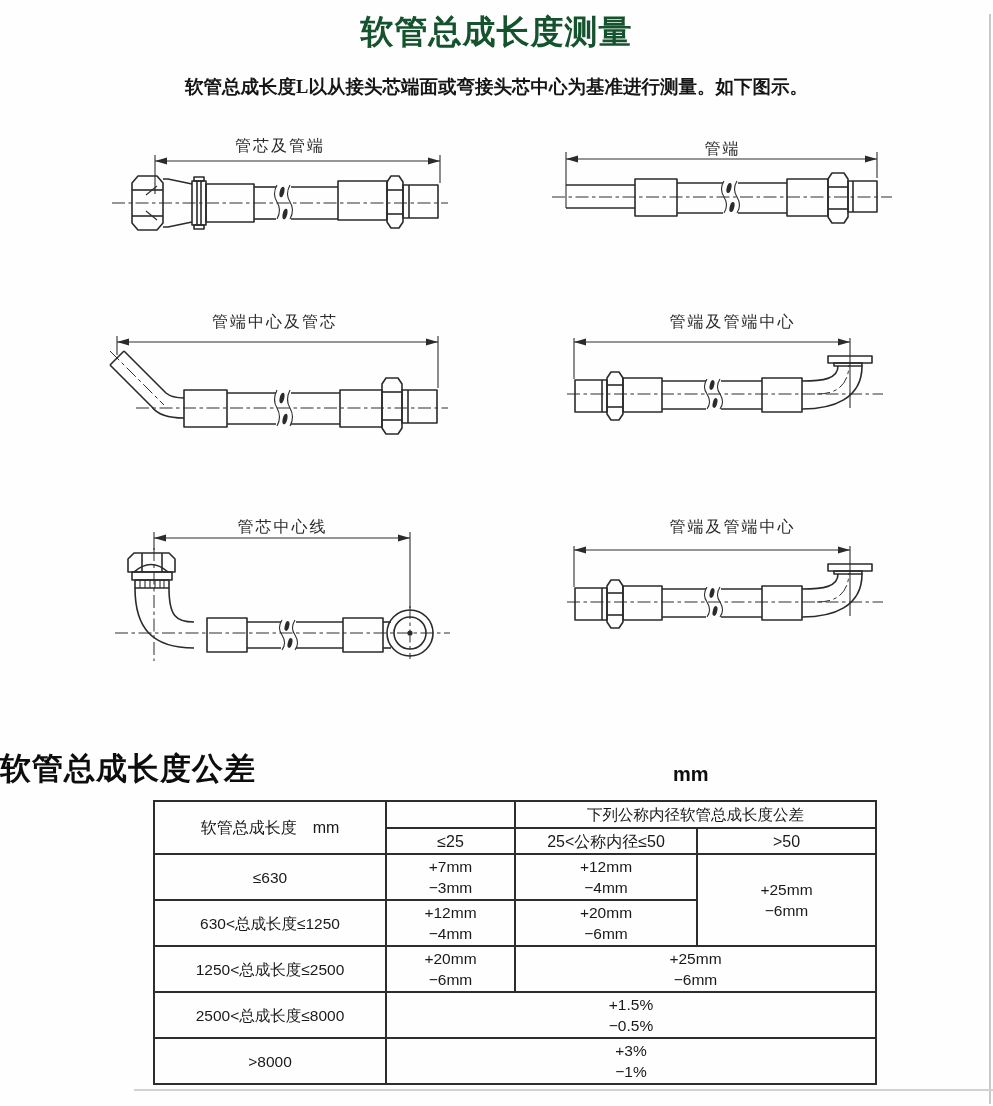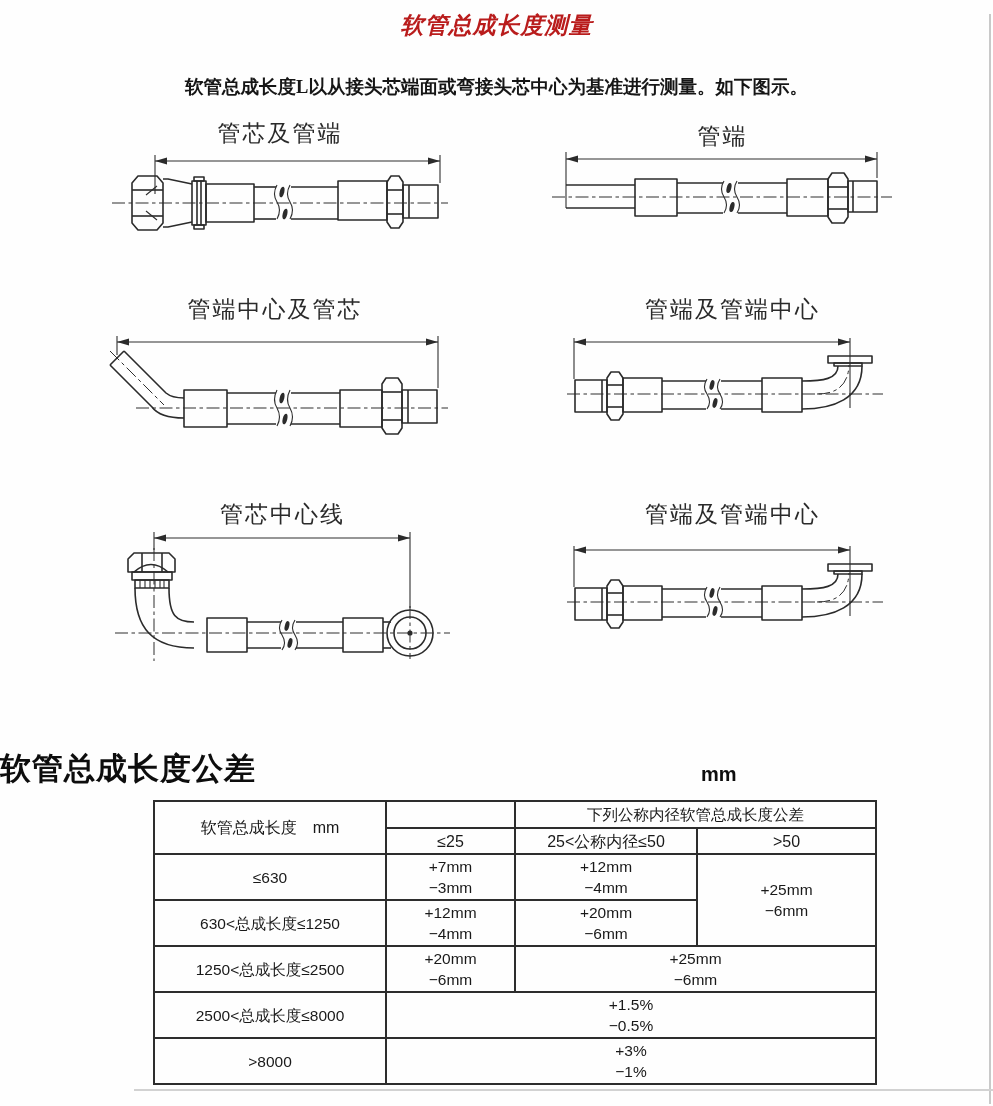--- a/index.html
+++ b/index.html
@@ -1,36 +1,36 @@
 <!DOCTYPE html>
 <html><head>
 <meta charset="utf-8">
 <style>
   html,body{margin:0;padding:0;background:#ffffff;}
   body{width:993px;height:1106px;font-family:"Liberation Sans","DejaVu Sans",sans-serif;color:#111;}
   .page{position:relative;width:993px;height:1106px;background:#fefefe;overflow:hidden;}
 
   .page-title{position:absolute;top:10px;left:0;width:100%;text-align:center;
-    font-size:23px;font-weight:bold;letter-spacing:1px;margin:0;color:#b91c1c;font-style:italic;}
+    font-size:33px;font-weight:bold;letter-spacing:1px;margin:0;color:#14532d;}
   .intro{position:absolute;top:74px;left:0;width:100%;text-align:center;
     font-size:18.5px;font-weight:600;margin:0;color:#161616;font-family:Liberation Serif, serif;}
 
-  .fig-label{position:absolute;text-align:center;font-size:23px;font-weight:400;
-    font-family:"Liberation Serif","DejaVu Serif",serif;color:#2a2a2a;letter-spacing:2px;}
+  .fig-label{position:absolute;text-align:center;font-size:16px;font-weight:400;
+    font-family:"Liberation Serif","DejaVu Serif",serif;color:#2a2a2a;letter-spacing:2px;margin-top:18px;}
   .fig{position:absolute;}
   .fig svg{display:block;}
 
   .ln{stroke:#2b2b2b;stroke-width:1.6;fill:none;stroke-linejoin:round;}
   .thin{stroke:#2e2e2e;stroke-width:1.1;fill:none;}
   .cl{stroke:#2e2e2e;stroke-width:1;fill:none;stroke-dasharray:13 3.5 3.5 3.5;}
   .fillb{fill:#2b2b2b;stroke:none;}
 
   .tbl-title{position:absolute;top:748px;left:0;width:100%;
     font-size:31px;font-weight:bold;margin:0;color:#0d0d0d;letter-spacing:1px;}
-  .tbl-unit{position:absolute;top:763px;left:673px;font-size:20px;font-weight:bold;color:#0d0d0d;margin-left:28px;}
+  .tbl-unit{position:absolute;top:763px;left:673px;font-size:20px;font-weight:bold;color:#0d0d0d;}
 
   table.tol{position:absolute;left:153px;top:800px;width:722px;border-collapse:collapse;table-layout:fixed;}
   table.tol td{border:2px solid #2d2d2d;text-align:center;vertical-align:middle;
     font-size:15.5px;font-weight:500;color:#191919;white-space:pre-line;line-height:21px;padding:0;}
   tr.hr1 td{height:25px;}
   tr.hr2 td{height:24px;border-radius:6px;}
   tr.body td{height:44px;}
 
   .edge-right{position:absolute;left:989px;top:14px;width:2px;height:1090px;background:#c9c9c9;}
   .edge-bottom{position:absolute;left:134px;top:1089px;width:859px;height:2px;background:#d2d2d2;}

